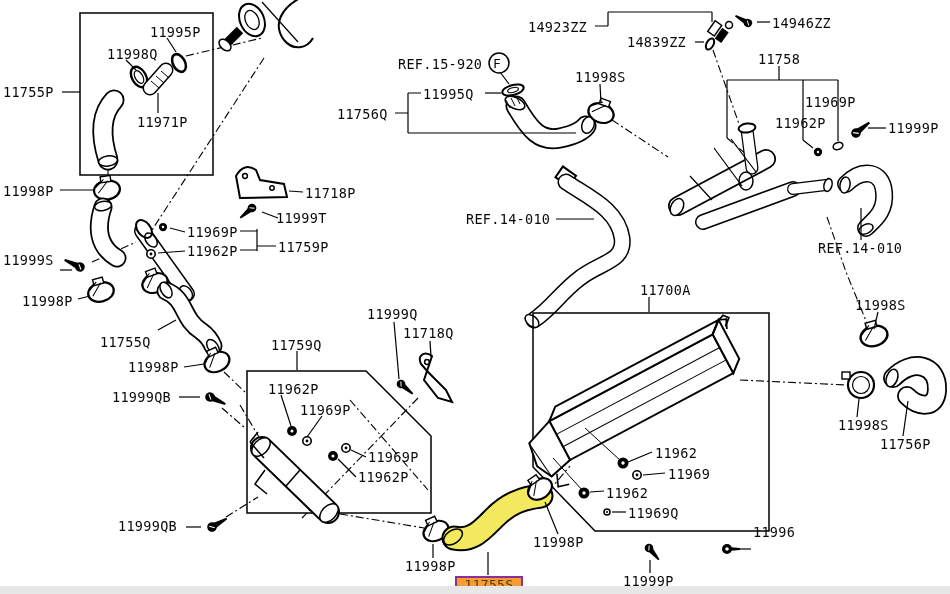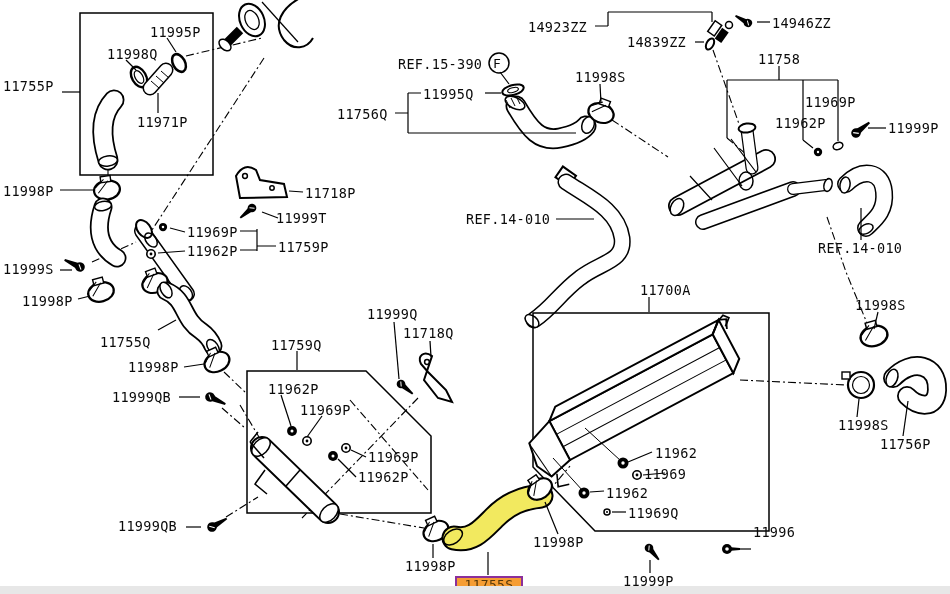--- a/index.html
+++ b/index.html
@@ -300,60 +300,60 @@
     <path d="M558,534 L545,502"></path>
     <path d="M186,527 H201"></path>
     <path d="M650,560 V573"></path>
     <path d="M739,549 H751"></path>
     <path d="M878,312 L874,329"></path>
     <path d="M857,417 L859,399"></path>
     <path d="M903,436 L908,401"></path>
   </g>
 </svg>
 
-  <div class="pl" style="left:3px;top:80px">11755P</div>
+  <div class="pl" style="left:3px;top:86px">11755P</div>
   <div class="pl" style="left:150px;top:26px">11995P</div>
   <div class="pl" style="left:107px;top:48px">11998Q</div>
   <div class="pl" style="left:137px;top:116px">11971P</div>
   <div class="pl" style="left:3px;top:185px">11998P</div>
   <div class="pl" style="left:305px;top:187px">11718P</div>
   <div class="pl" style="left:276px;top:212px">11999T</div>
   <div class="pl" style="left:187px;top:226px">11969P</div>
   <div class="pl" style="left:187px;top:245px">11962P</div>
   <div class="pl" style="left:278px;top:241px">11759P</div>
-  <div class="pl" style="left:3px;top:263px">11999S</div>
+  <div class="pl" style="left:3px;top:254px">11999S</div>
   <div class="pl" style="left:22px;top:295px">11998P</div>
   <div class="pl" style="left:100px;top:336px">11755Q</div>
   <div class="pl" style="left:128px;top:361px">11998P</div>
   <div class="pl" style="left:112px;top:391px">11999QB</div>
   <div class="pl" style="left:528px;top:21px">14923ZZ</div>
   <div class="pl" style="left:627px;top:36px">14839ZZ</div>
   <div class="pl" style="left:772px;top:17px">14946ZZ</div>
-  <div class="pl" style="left:398px;top:58px">REF.15-390</div>
+  <div class="pl" style="left:398px;top:58px">REF.15-920</div>
   <div class="fmark">F</div>
   <div class="pl" style="left:423px;top:88px">11995Q</div>
   <div class="pl" style="left:337px;top:108px">11756Q</div>
   <div class="pl" style="left:575px;top:71px">11998S</div>
   <div class="pl" style="left:758px;top:53px">11758</div>
   <div class="pl" style="left:805px;top:96px">11969P</div>
   <div class="pl" style="left:775px;top:117px">11962P</div>
   <div class="pl" style="left:888px;top:122px">11999P</div>
   <div class="pl" style="left:466px;top:213px">REF.14-010</div>
   <div class="pl" style="left:818px;top:242px">REF.14-010</div>
   <div class="pl" style="left:640px;top:284px">11700A</div>
   <div class="pl" style="left:855px;top:299px">11998S</div>
   <div class="pl" style="left:367px;top:308px">11999Q</div>
   <div class="pl" style="left:403px;top:327px">11718Q</div>
   <div class="pl" style="left:271px;top:339px">11759Q</div>
   <div class="pl" style="left:268px;top:383px">11962P</div>
   <div class="pl" style="left:300px;top:404px">11969P</div>
   <div class="pl" style="left:368px;top:451px">11969P</div>
   <div class="pl" style="left:358px;top:471px">11962P</div>
   <div class="pl" style="left:655px;top:447px">11962</div>
-  <div class="pl" style="left:644px;top:468px">11969</div>
+  <div class="pl" style="left:668px;top:468px">11969</div>
   <div class="pl" style="left:606px;top:487px">11962</div>
   <div class="pl" style="left:628px;top:507px">11969Q</div>
   <div class="pl" style="left:838px;top:419px">11998S</div>
   <div class="pl" style="left:880px;top:438px">11756P</div>
   <div class="pl" style="left:405px;top:560px">11998P</div>
   <div class="pl" style="left:533px;top:536px">11998P</div>
   <div class="pl" style="left:118px;top:520px">11999QB</div>
   <div class="pl" style="left:623px;top:575px">11999P</div>
   <div class="pl" style="left:753px;top:526px">11996</div>
 

